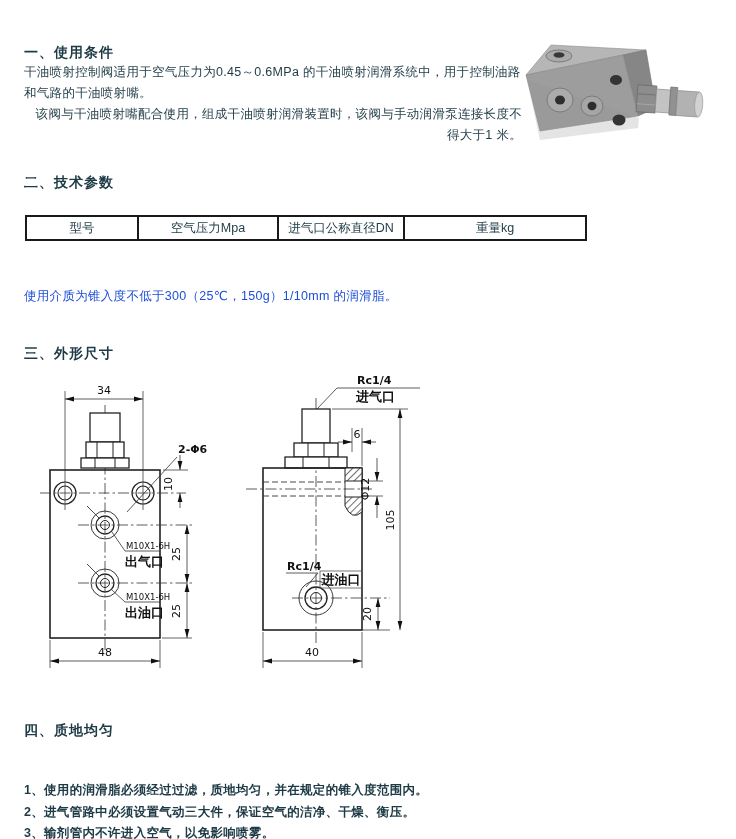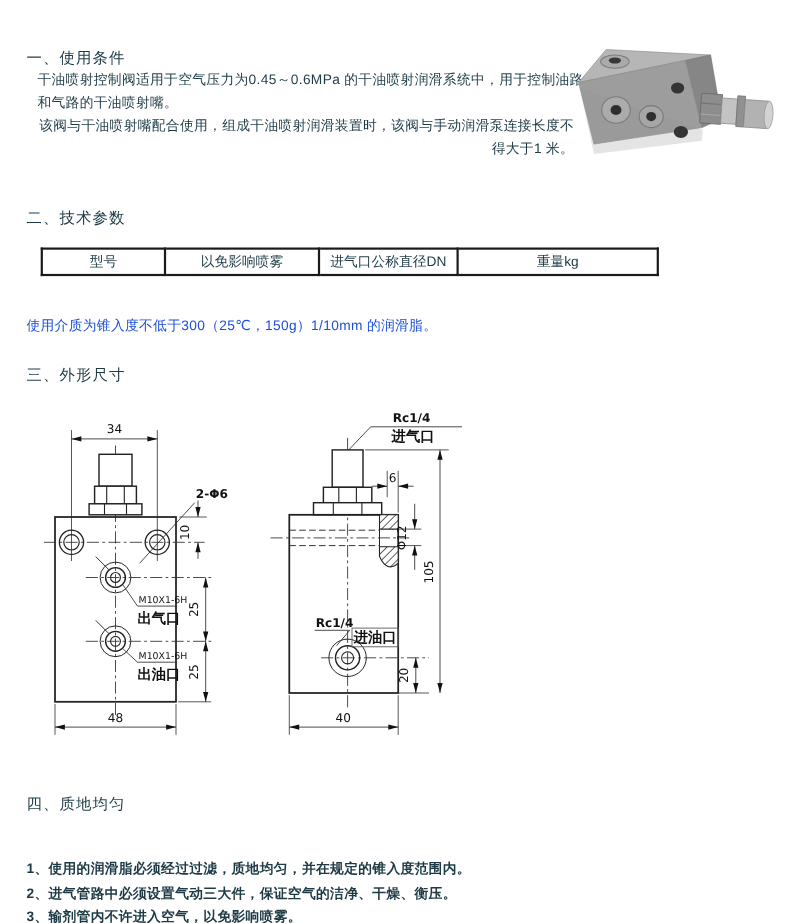--- a/index.html
+++ b/index.html
@@ -2,49 +2,49 @@
 <html><head>
 <meta charset="utf-8">
 <style>
   html,body{margin:0;padding:0;}
   body{
     width:736px;height:839px;position:relative;background:#ffffff;
     font-family:"Liberation Sans","DejaVu Sans",sans-serif;
     color:#1d3a45;overflow:hidden;
   }
   .sec-title{
-    position:absolute;left:24px;font-size:14px;font-weight:normal;
+    position:absolute;left:24px;font-size:14px;font-weight:bold;
     letter-spacing:1px;color:#1d3a45;
   }
   .body-text{
     position:absolute;left:24px;width:498px;font-size:12.5px;
     line-height:21px;color:#1d3a45;letter-spacing:0.3px;
   }
   table.params{
-    position:absolute;left:25px;top:225px;width:560px;
-    border-collapse:collapse;table-layout:fixed;margin-left:12px;
+    position:absolute;left:25px;top:215px;width:560px;
+    border-collapse:collapse;table-layout:fixed;
   }
   table.params td,table.params th{
     border:2px solid #1a1a1a;text-align:center;vertical-align:middle;
     height:22px;font-size:12.5px;font-weight:normal;color:#1d3a45;padding:0;
   }
   .note-line{position:absolute;left:24px;top:288px;font-size:12.5px;color:#1d4ed8;letter-spacing:0.3px;}
   .instr{position:absolute;left:24px;top:780px;width:520px;font-size:12.5px;line-height:21.5px;color:#1d3a45;letter-spacing:0.3px;font-weight:bold;}
   svg{position:absolute;}
   svg text{font-family:"DejaVu Sans","Liberation Sans",sans-serif;}
   .dim{font-size:11px;fill:#111;}
   .dimb{font-size:11px;font-weight:bold;fill:#111;}
   .smalltxt{font-size:8.5px;fill:#111;}
   .cn{font-size:13px;font-weight:bold;fill:#111;}
 </style>
 </head>
 <body>
 
 <div class="sec-title" style="top:44px;">一、使用条件</div>
-<div class="body-text" style="top:62px;margin-left:10px;">干油喷射控制阀适用于空气压力为0.45～0.6MPa 的干油喷射润滑系统中，用于控制油路和气路的干油喷射嘴。</div>
+<div class="body-text" style="top:62px;">干油喷射控制阀适用于空气压力为0.45～0.6MPa 的干油喷射润滑系统中，用于控制油路和气路的干油喷射嘴。</div>
 <div class="body-text" style="top:104px;text-align:right;">该阀与干油喷射嘴配合使用，组成干油喷射润滑装置时，该阀与手动润滑泵连接长度不得大于1 米。</div>
 
 <svg style="left:513px;top:28px;" width="200" height="132" viewBox="0 0 200 132" aria-label="valve photo">
 
   <polygon points="13,47 38,17 133,22 110,27" fill="#b6b6b6" stroke="#8d8d8d" stroke-width="0.6"></polygon>
 
   <polygon points="110,27 133,22 143,80 125,88" fill="#868686" stroke="#777" stroke-width="0.6"></polygon>
 
   <polygon points="13,47 110,27 125,88 27,103" fill="#9d9d9d" stroke="#888" stroke-width="0.6"></polygon>
 
@@ -65,42 +65,42 @@
     <rect x="124" y="57" width="19" height="27" fill="#8d8d8d" stroke="#6b6b6b" stroke-width="0.8"></rect>
     <line x1="124" y1="66" x2="143" y2="66" stroke="#747474" stroke-width="1"></line>
     <line x1="124" y1="76" x2="143" y2="76" stroke="#a5a5a5" stroke-width="1"></line>
     <rect x="143" y="60" width="14" height="23" fill="#c3c3c3" stroke="#8f8f8f" stroke-width="0.7"></rect>
     <rect x="157" y="57" width="7" height="28" fill="#919191" stroke="#6f6f6f" stroke-width="0.7"></rect>
     <rect x="164" y="60" width="22" height="25" fill="#b2b2b2" stroke="#8a8a8a" stroke-width="0.7"></rect>
     <ellipse cx="186" cy="72.5" rx="4" ry="12.5" fill="#d2d2d2" stroke="#9a9a9a" stroke-width="0.7"></ellipse>
   </g>
 </svg>
 
-<div class="sec-title" style="top:190px;">二、技术参数</div>
+<div class="sec-title" style="top:174px;">二、技术参数</div>
 
 <table class="params">
   <colgroup>
       <col style="width:112px">
       <col style="width:140px">
       <col style="width:126px">
       <col style="width:182px">
     </colgroup>
   <tbody>
       <tr>
     <th>型号</th>
-    <th>以免影响喷雾</th>
+    <th>空气压力Mpa</th>
     <th>进气口公称直径DN</th>
     <th>重量kg</th>
   </tr>
 </tbody>
   </table>
 
 <div class="note-line">使用介质为锥入度不低于300（25℃，150g）1/10mm 的润滑脂。</div>
 
-<div class="sec-title" style="top:332px;">三、外形尺寸</div>
+<div class="sec-title" style="top:345px;">三、外形尺寸</div>
 
 <svg style="left:0;top:355px;" width="470" height="330" viewBox="0 355 470 330">
   <defs>
     <pattern id="hatch" patternUnits="userSpaceOnUse" width="5" height="5" patternTransform="rotate(45)">
       <rect width="5" height="5" fill="#ffffff"></rect>
       <line x1="0" y1="0" x2="0" y2="5" stroke="#222" stroke-width="1.3"></line>
     </pattern>
   </defs>
   <g stroke-linecap="butt">
 

